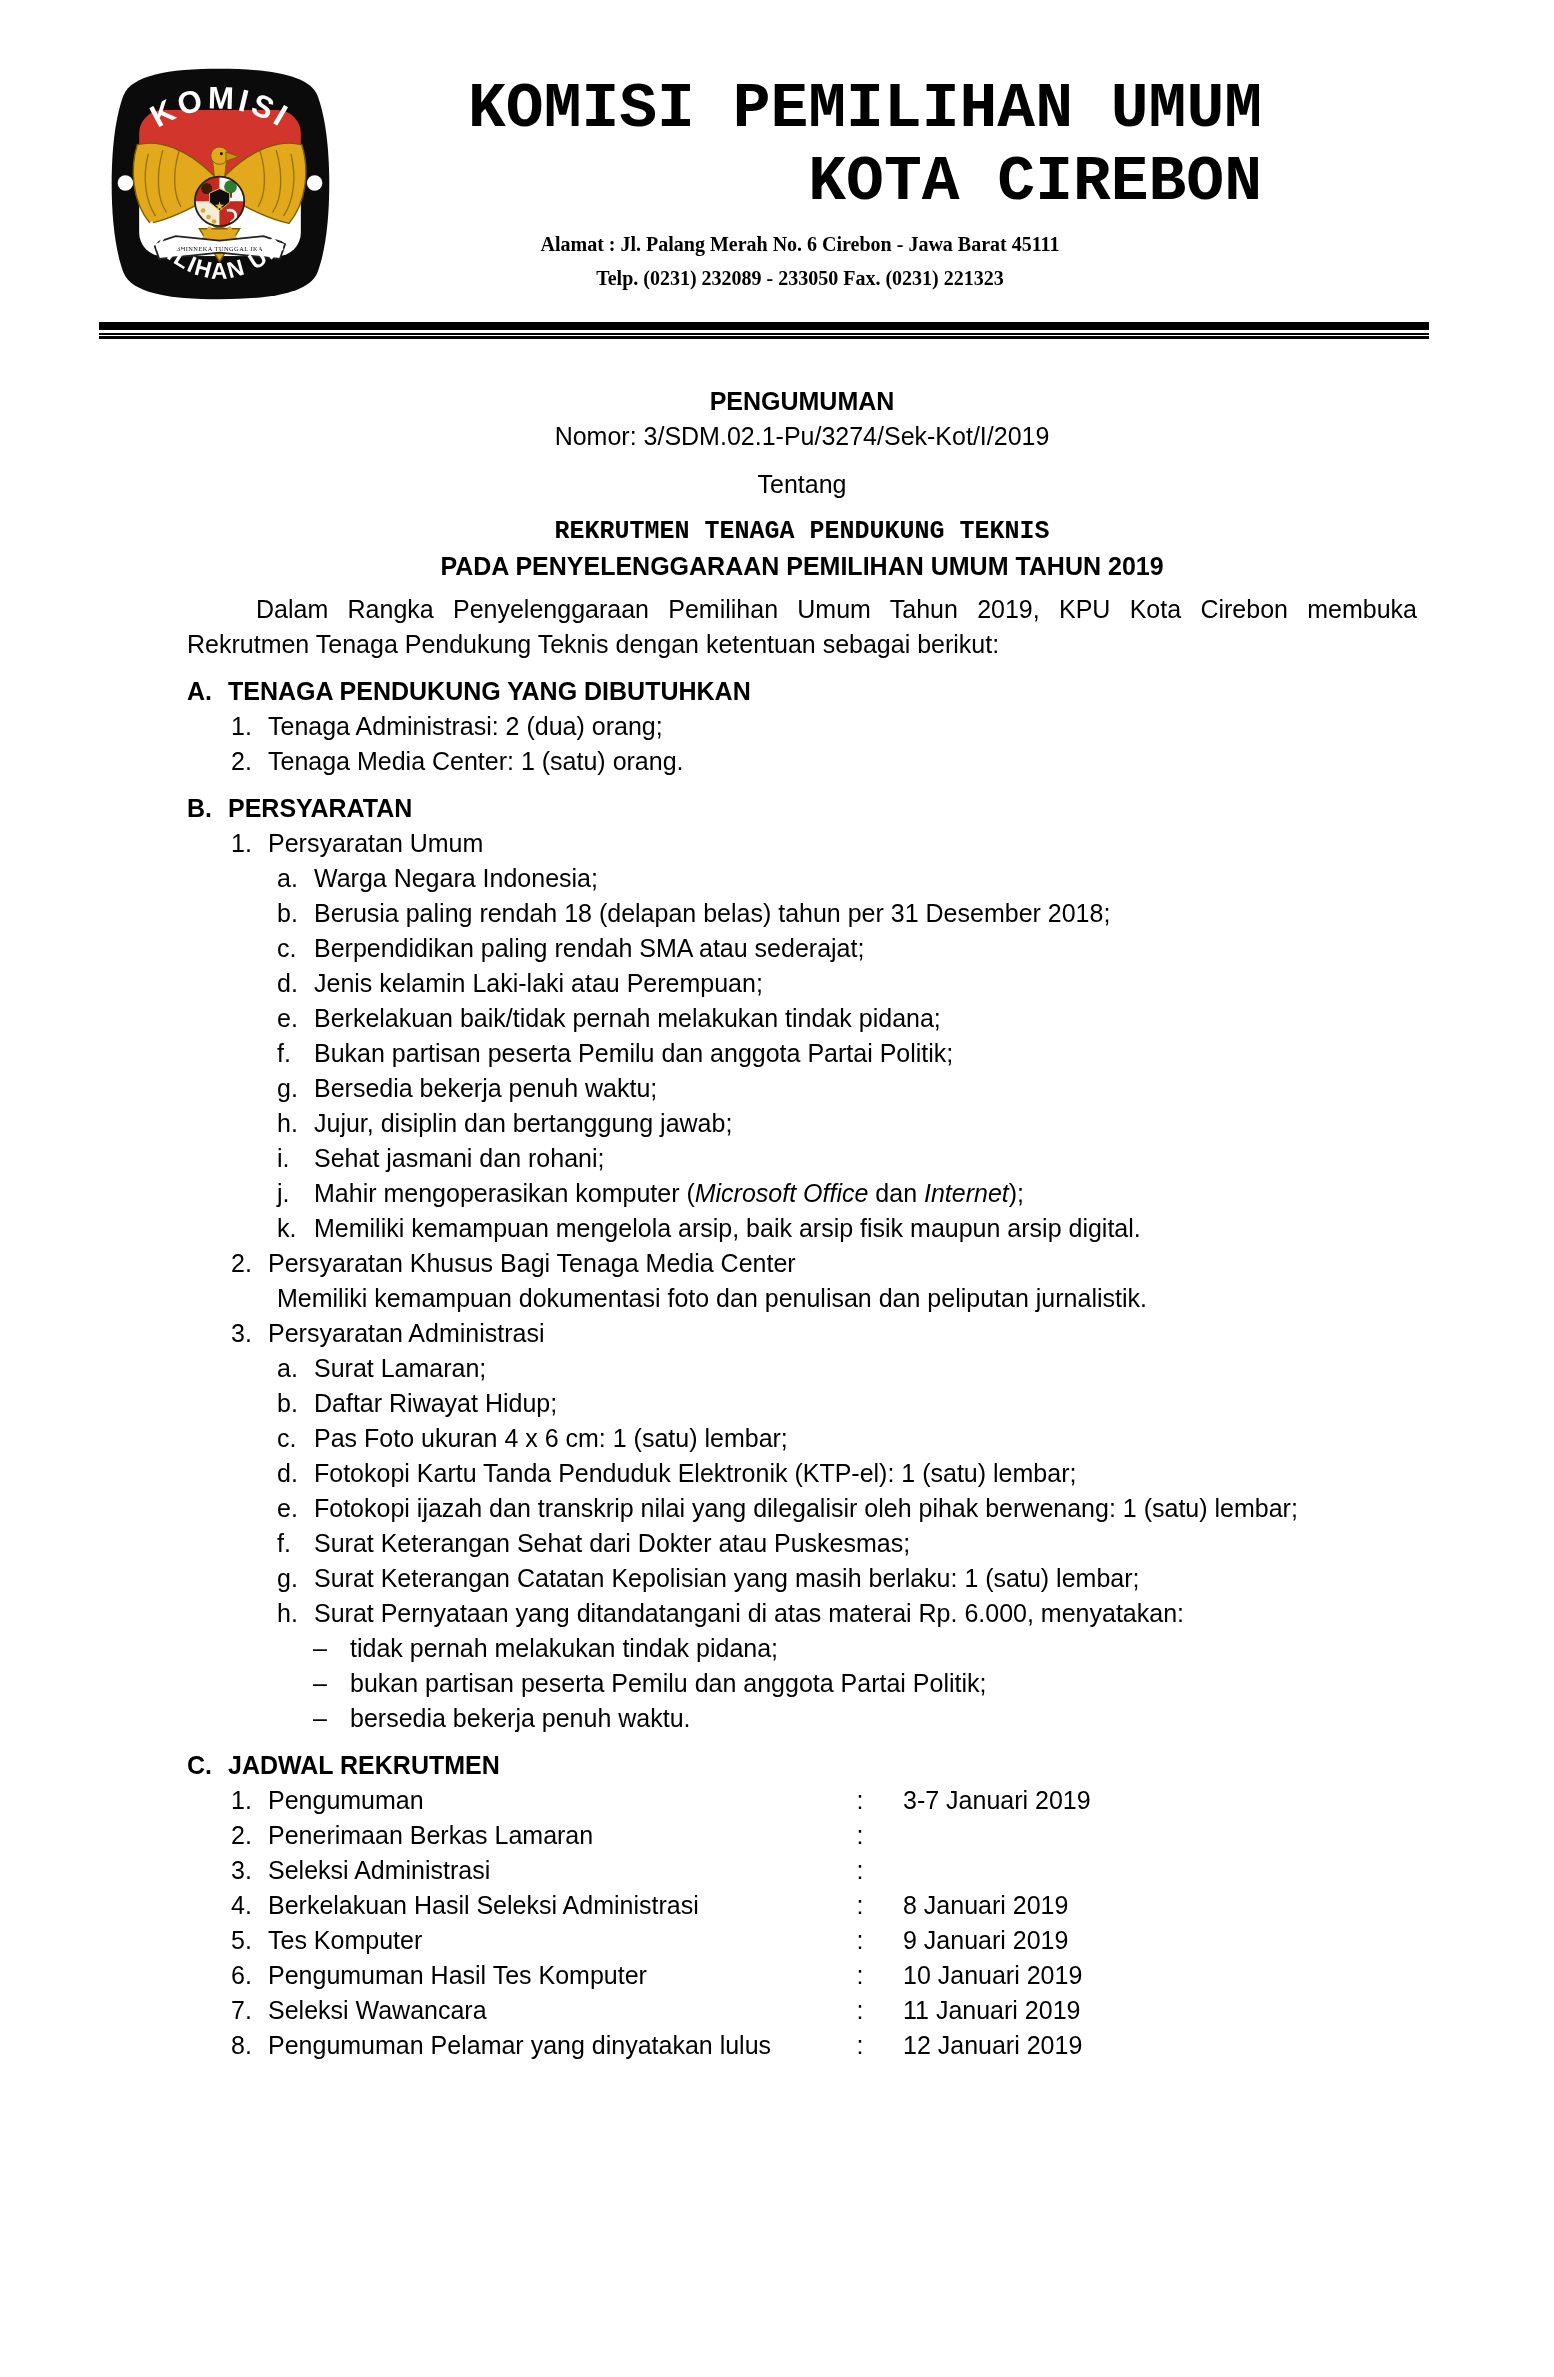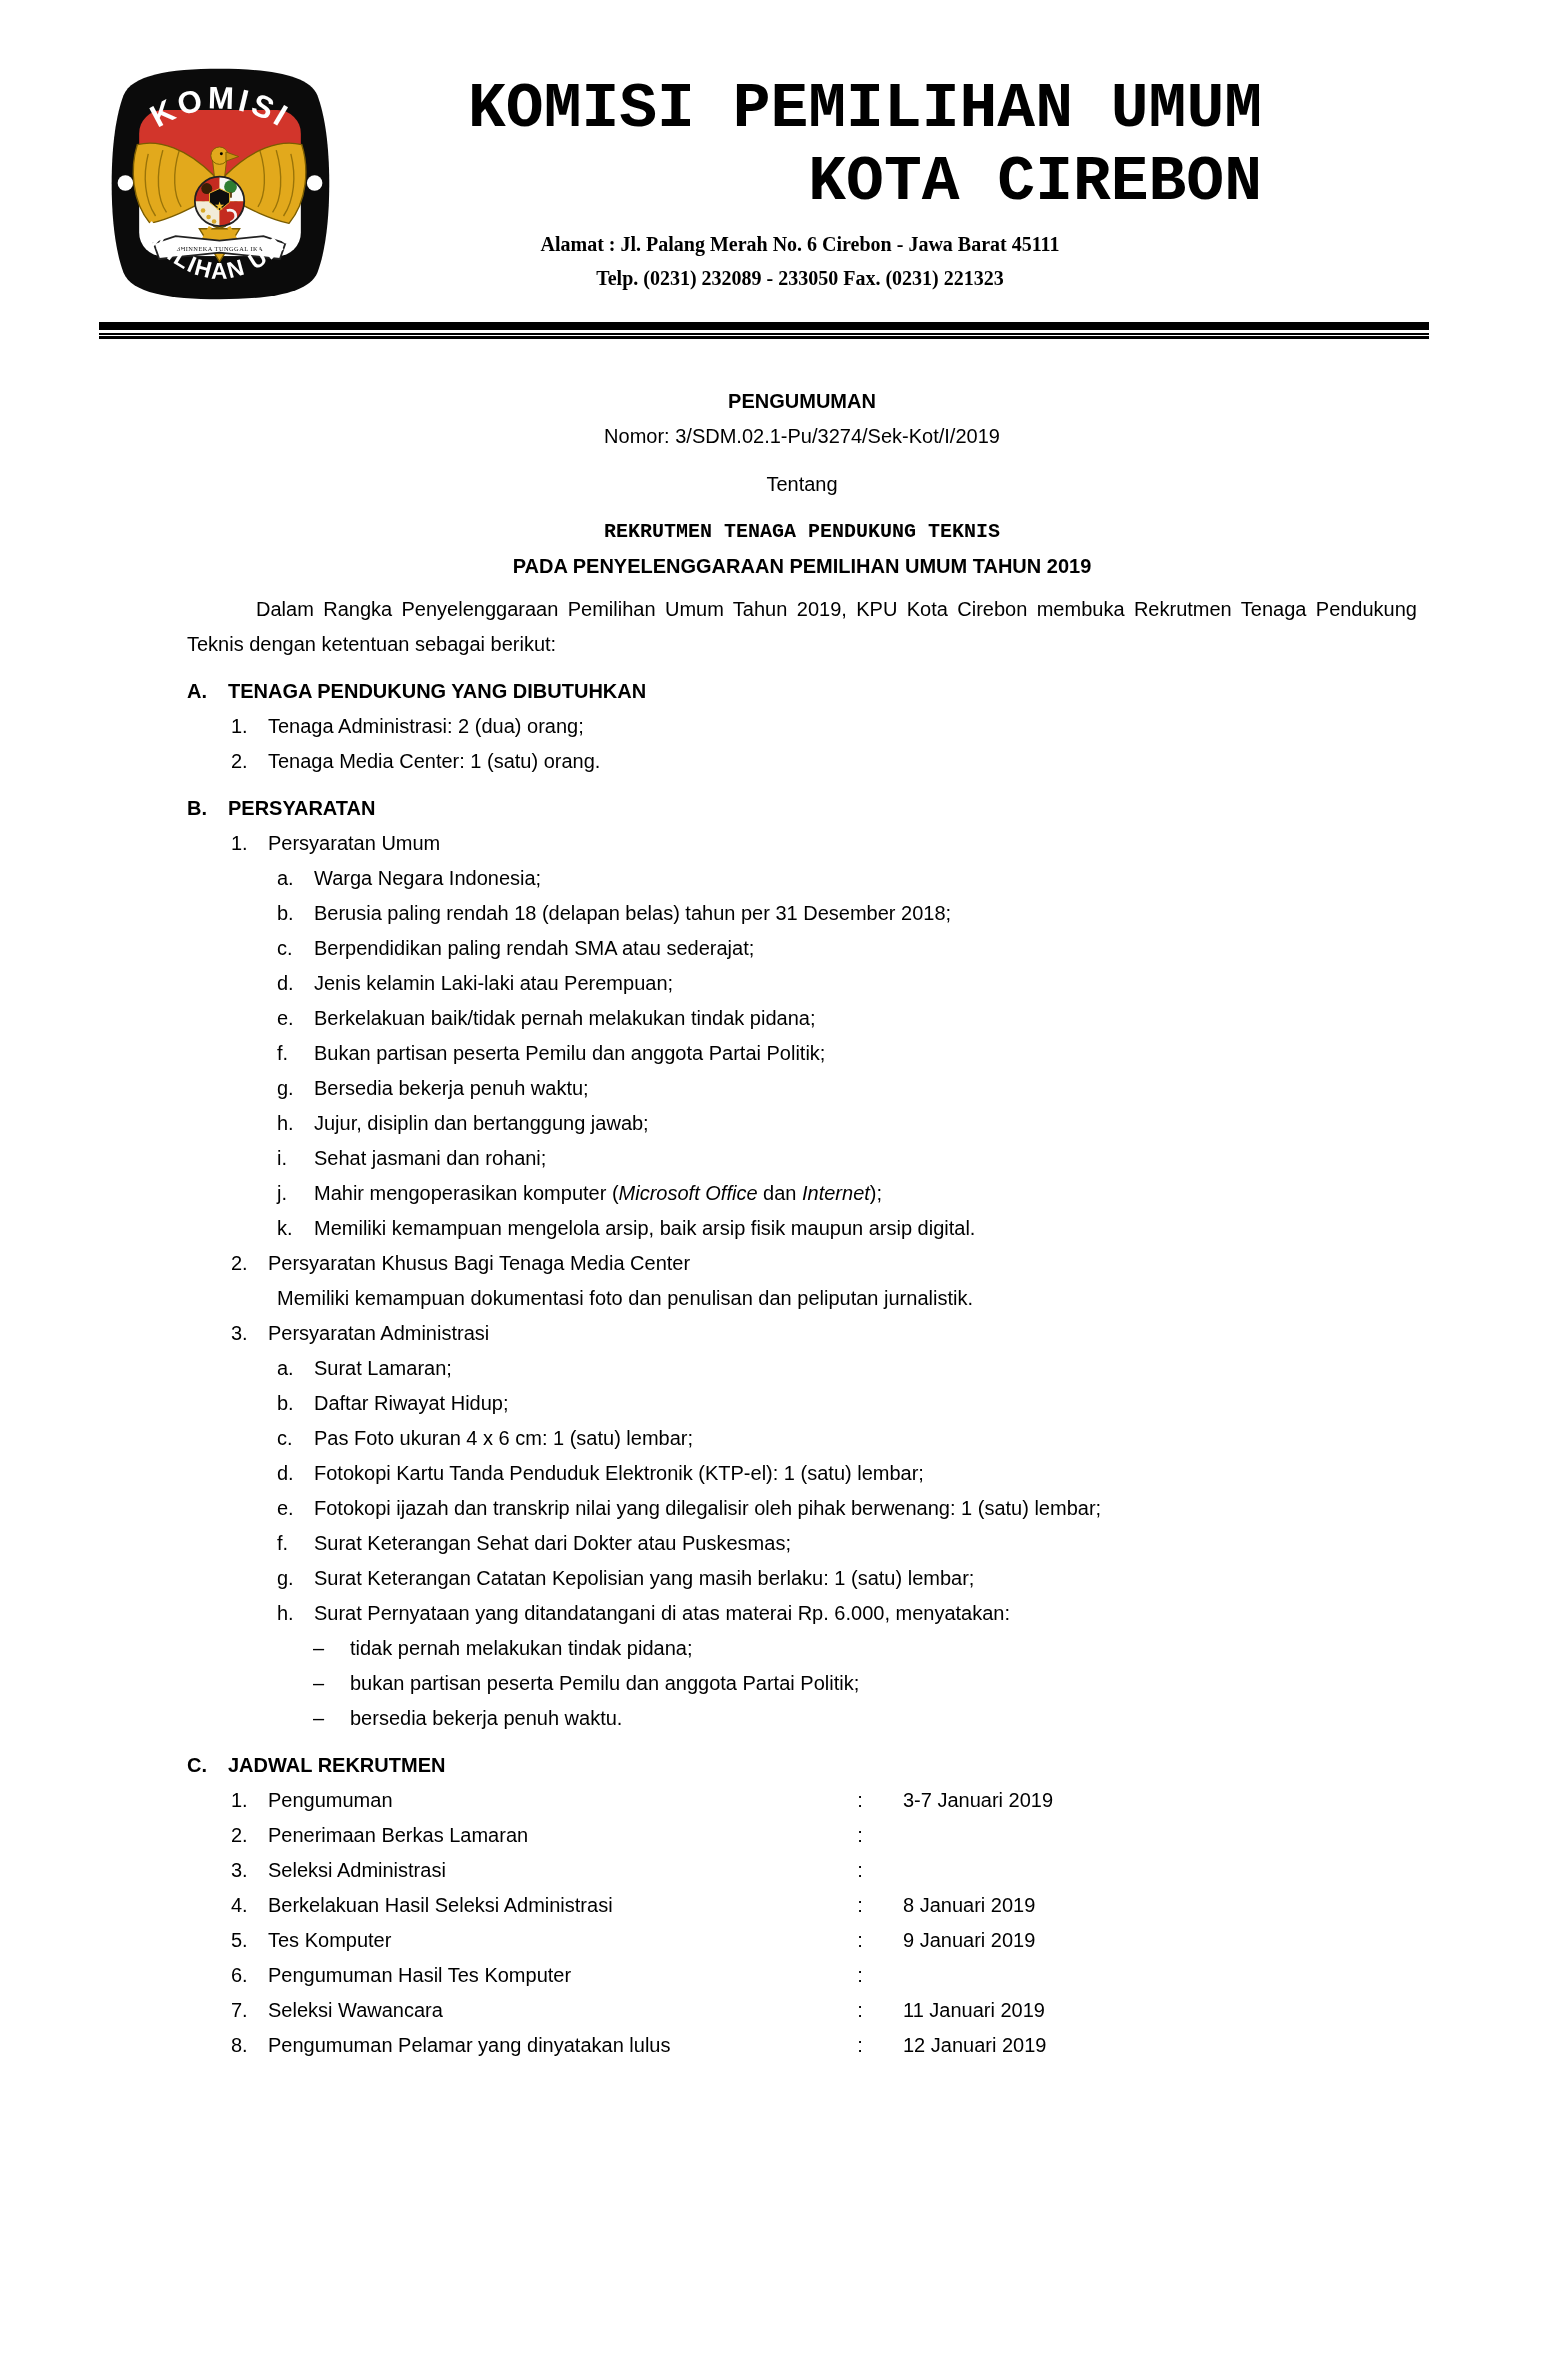--- a/index.html
+++ b/index.html
@@ -14,21 +14,21 @@
   .org-name { font-family:Liberation Mono, monospace; font-weight:bold; font-size:63px; line-height:73px; letter-spacing:0px; white-space:nowrap;text-align:right; }
   .lh-contact { margin-top:7.3px; font-family:"Liberation Serif", serif; font-weight:bold; font-size:20px; line-height:34px; }
   .rule-wrap { position:absolute; top:322px; left:99px; width:1330px; }
   .rule-1 { height:8.2px; background:#000; }
   .rule-g { height:2.7px; background:#fff; }
   .rule-2 { height:1.8px; background:#000; }
   .rule-g2 { height:1.8px; background:#fff; }
   .rule-3 { height:2.7px; background:#000; }
 
   
-  main { position:absolute; left:187px; top:340px; width:1230px; font-size:20px; line-height:35px; }
+  main { position:absolute; left:187px; top:340px; width:1230px; font-size:25px; line-height:35px; }
   .center { text-align:center; }
   .bold { font-weight:bold; }
   .doc-title { margin-top:44px; }
   .doc-number { }
   .doc-tentang { margin-top:12.8px; }
   .doc-subject1 { margin-top:12px;font-family:Liberation Mono, monospace; }
   .intro { margin-top:8.2px; text-align:justify; text-indent:69px; }
 
   .sec-h { display:flex; margin-top:12px; font-weight:bold; }
   .sec-h .m { flex:0 0 41px; }
@@ -287,20 +287,21 @@
     <div class="srow">
       <span class="m">5.</span>
       <div class="lbl">Tes Komputer</div>
       <div class="col">:</div>
       <div class="date">9 Januari 2019</div>
     </div>
     <div class="srow">
       <span class="m">6.</span>
       <div class="lbl">Pengumuman Hasil Tes Komputer</div>
       <div class="col">:</div>
+      <div class="date">10 Januari 2019</div>
     </div>
     <div class="srow">
       <span class="m">7.</span>
       <div class="lbl">Seleksi Wawancara</div>
       <div class="col">:</div>
       <div class="date">11 Januari 2019</div>
     </div>
     <div class="srow">
       <span class="m">8.</span>
       <div class="lbl">Pengumuman Pelamar yang dinyatakan lulus</div>

